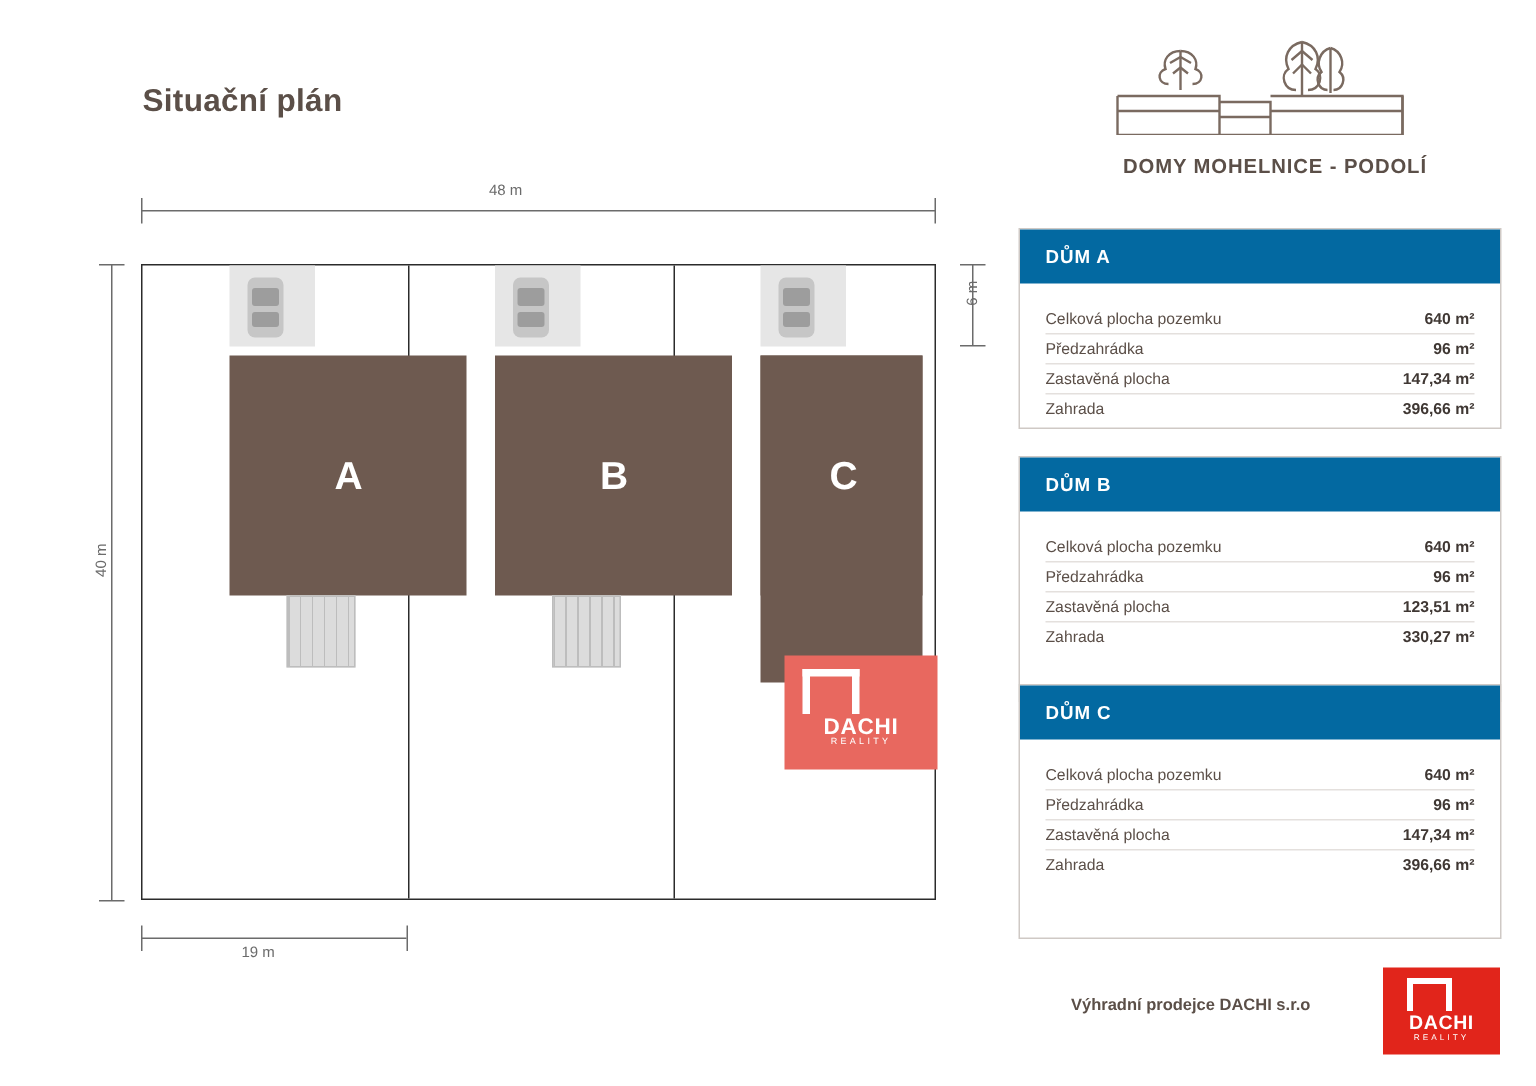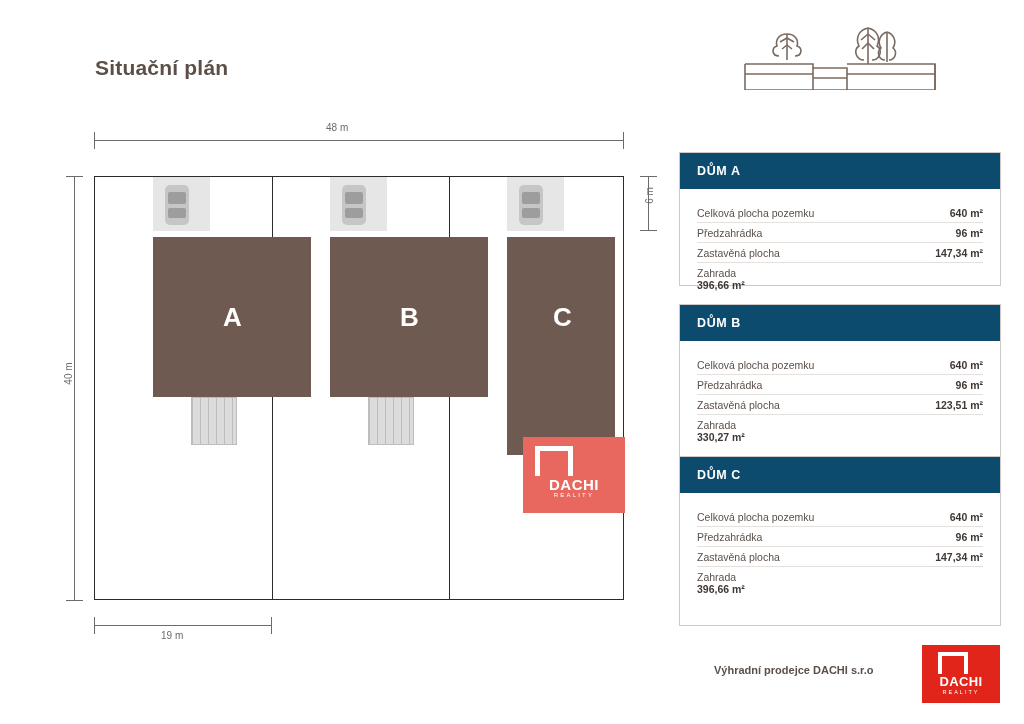--- a/index.html
+++ b/index.html
@@ -334,21 +334,21 @@
     border: 1px solid #cfc9c5;
     box-sizing: border-box;
     background: #ffffff;
   }
   .card.a { top: 152px; height: 134px; }
   .card.b { top: 304px; height: 164px; }
   .card.c { top: 456px; height: 170px; }
 
   .card-head {
     height: 36px;
-    background: #0c4a6e;
+    background: #0369a1;
     display: flex;
     align-items: center;
     padding-left: 17px;
     box-sizing: border-box;
   }
   .card-head-title {
     color: #ffffff;
     font-size: 12.5px;
     font-weight: bold;
     letter-spacing: .6px;
@@ -357,21 +357,21 @@
     padding: 14px 17px 0 17px;
   }
   .row {
     display: flex;
     justify-content: space-between;
     align-items: baseline;
     font-size: 10.5px;
     padding: 3.5px 0;
     border-bottom: 1px solid #e4e0dd;
   }
-  .row:last-child { border-bottom: none; flex-direction: column; }
+  .row:last-child { border-bottom: none; }
   .row .lbl { color: #5b4f48; }
   .row .val { color: #3f3733; font-weight: bold; white-space: nowrap; }
 
   
   .footer-text {
     position: absolute;
     left: 714px;
     top: 664px;
     font-size: 11px;
     font-weight: bold;
@@ -504,20 +504,21 @@
       <path d="M10 46 L78 46 L78 72"></path>
       <path d="M10 56 L78 56"></path>
       <path d="M78 50 L112 50 L112 72"></path>
       <path d="M78 60 L112 60"></path>
       <path d="M112 46 L200 46 L200 72"></path>
       <path d="M112 56 L200 56"></path>
       <path d="M200 46 L200 72"></path>
       <path d="M10 72 L200 72"></path>
     </g>
   </svg>
+  <div class="brand-title">DOMY MOHELNICE - PODOLÍ</div>
 </div>
 
 <div class="card a">
   <div class="card-head">
     <span class="card-head-title">DŮM A</span>
   </div>
   <div class="card-rows">
     <div class="row">
       <span class="lbl">Celková plocha pozemku</span>
       <span class="val">640 m²</span>

